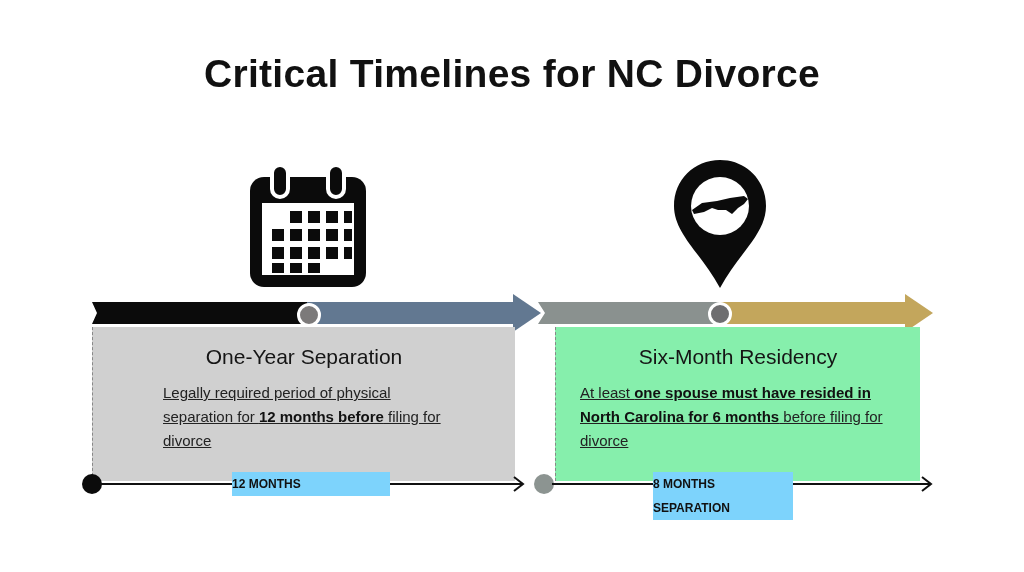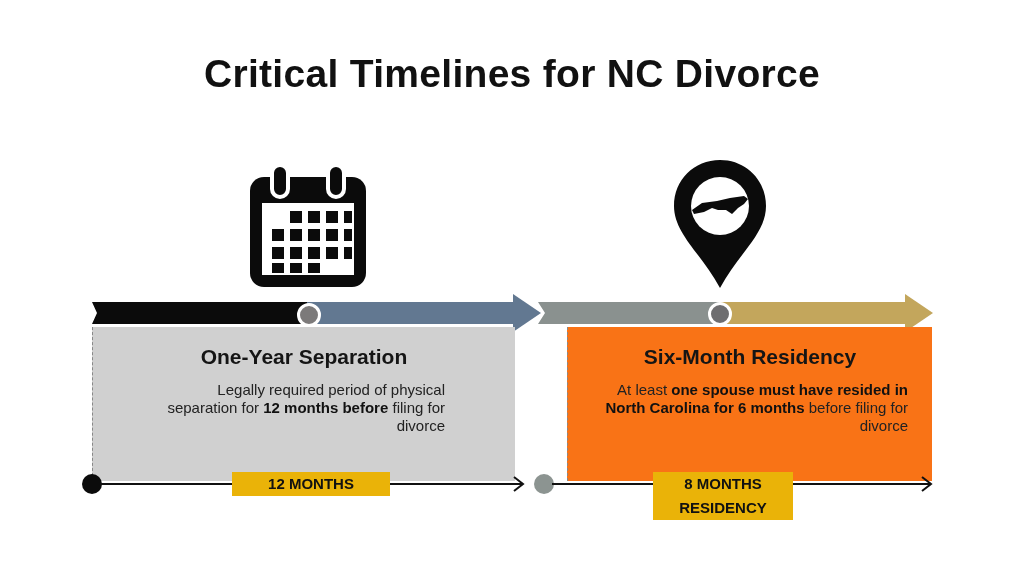--- a/index.html
+++ b/index.html
@@ -2,27 +2,27 @@
 <html><head>
 <meta charset="utf-8">
 <style>
   html, body { margin:0; padding:0; }
   body { width:1024px; height:572px; background:#ffffff; position:relative; overflow:hidden;
          font-family:"Liberation Sans", "DejaVu Sans", sans-serif; color:#111; }
   .title { position:absolute; left:0; top:52px; width:1024px; text-align:center;
            font-size:39px; font-weight:bold; letter-spacing:0.3px; color:#111; }
   .panel { position:absolute; top:327px; height:154px; }
   .panel.left { left:92px; width:422px; background:#d0d0d0; border-left:1px dashed #888; }
-  .panel.right { left:567px; width:364px; background:#f97316; border-left:1px dashed #888; }
-  .panel-title { position:absolute; top:18px; width:100%; text-align:center; font-size:21px; font-weight:bold; color:#151515; }
-  .panel-desc { position:absolute; top:54px; left:0; width:100%; text-align:right; font-size:15px; line-height:18px; color:#222; }
+  .panel.right { left:555px; width:364px; background:#86efac; border-left:1px dashed #888; }
+  .panel-title { position:absolute; top:18px; width:100%; text-align:center; font-size:21px; font-weight:normal; color:#151515; }
+  .panel-desc { position:absolute; top:54px; left:0; width:100%; text-align:left; font-size:15px; line-height:24px; color:#222;text-decoration:underline; }
   .panel-desc b { font-weight:bold; color:#111; }
   .bar { position:absolute; top:302px; height:22px; }
   .dot { position:absolute; width:18px; height:18px; border-radius:50%; border:3px solid #fff; box-sizing:border-box; }
-  .bottom-label { position:absolute; text-align:center; font-size:15px; font-weight:bold; line-height:24px; background:#eab308; color:#111; }
+  .bottom-label { position:absolute; text-align:left; font-size:12px; font-weight:bold; line-height:24px; background:#7dd3fc; color:#111; }
   svg { position:absolute; }
 </style>
 </head>
 <body>
 
 <div class="title">Critical Timelines for NC Divorce</div>
 
 <svg style="left:248px;top:163px" width="120" height="126" viewBox="0 0 120 126">
   <rect x="2" y="14" width="116" height="110" rx="14" fill="#0b0b0b"></rect>
   <rect x="14" y="40" width="92" height="72" fill="#fff"></rect>
@@ -93,14 +93,14 @@
   <div>12 MONTHS</div>
 </div>
 
 <svg style="left:532px;top:472px" width="405" height="24">
   <circle cx="12" cy="12" r="10" fill="#8c9491"></circle>
   <line x1="20" y1="12" x2="398" y2="12" stroke="#111" stroke-width="2"></line>
   <polyline points="390,5 399,12 390,19" fill="none" stroke="#111" stroke-width="2"></polyline>
 </svg>
 <div class="bottom-label" style="left:653px;top:472px;width:140px;">
   <div>8 MONTHS</div>
-  <div>RESIDENCY</div>
+  <div>SEPARATION</div>
 </div>
 
 </body></html>

